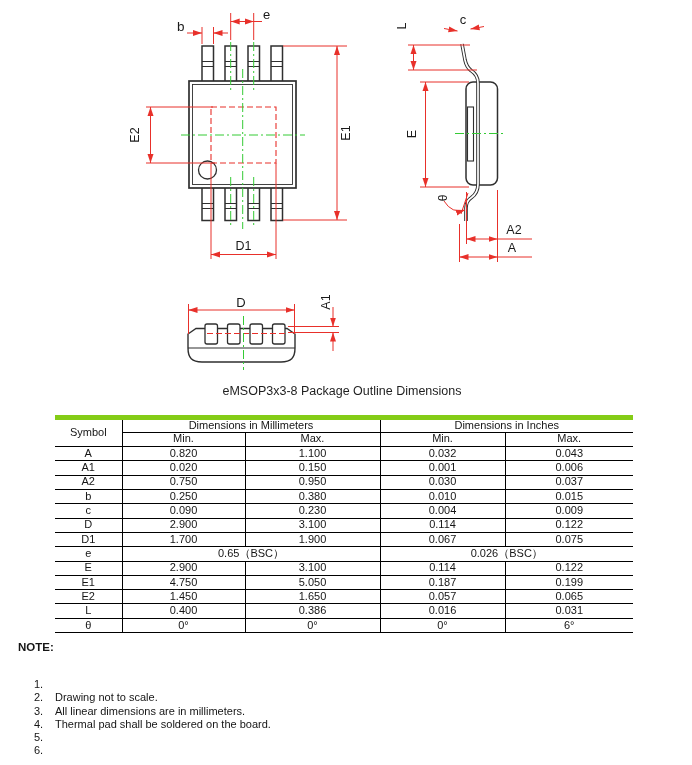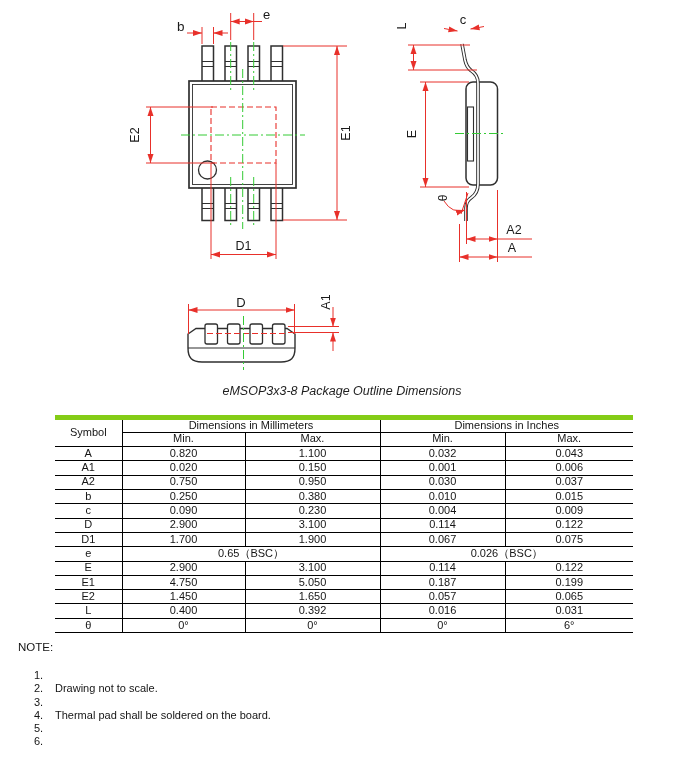--- a/index.html
+++ b/index.html
@@ -1,30 +1,30 @@
 <!DOCTYPE html>
 <html><head>
 <meta charset="utf-8">
 <style>
   html,body{margin:0;padding:0;background:#ffffff;}
   .page{position:relative;width:692px;height:765px;background:#ffffff;
         font-family:"Liberation Sans",sans-serif;color:#111;overflow:hidden;}
   svg text{font-family:"Liberation Sans",sans-serif;fill:#1a1a1a;}
   .title{position:absolute;top:384px;left:0;width:684px;text-align:center;
-         font-size:12.5px;color:#1f1f1f;font-style:italic;}
+         font-size:12.5px;color:#1f1f1f;}
   .dims-table{position:absolute;top:415px;left:55px;width:578px;
               border-collapse:collapse;table-layout:fixed;
               border-top:5px solid #84cc16;font-size:11px;}
   .dims-table td,.dims-table th{border-right:1px solid #000;border-bottom:1px solid #000;
               text-align:center;vertical-align:middle;padding:0;line-height:1.05;
               font-weight:normal;color:#151515;}
   .dims-table .last{border-right:none;}
   .dims-table tr{height:14.33px;}
   .notes{position:absolute;left:18px;top:641px;width:660px;font-size:11px;color:#151515;}
-  .notes-heading{font-weight:normal;font-size:11.5px;margin-bottom:16px;}
+  .notes-heading{font-weight:bold;font-size:11.5px;margin-bottom:25px;}
   .note-item{display:flex;line-height:13.3px;}
   .note-num{width:21px;margin-left:16px;flex:none;}
 </style>
 </head>
 <body>
 
 <div class="page">
 
   <svg width="692" height="380" viewBox="0 0 692 380" style="position:absolute;top:0;left:0;">
     <defs>
@@ -273,21 +273,21 @@
       <tr>
         <td>E2</td>
         <td>1.450</td>
         <td>1.650</td>
         <td>0.057</td>
         <td class="last">0.065</td>
       </tr>
       <tr>
         <td>L</td>
         <td>0.400</td>
-        <td>0.392</td>
+        <td>0.386</td>
         <td>0.016</td>
         <td class="last">0.031</td>
       </tr>
       <tr>
         <td>θ</td>
         <td>0°</td>
         <td>0°</td>
         <td>0°</td>
         <td class="last">6°</td>
       </tr>
@@ -298,20 +298,21 @@
     <div class="notes-heading">NOTE:</div>
     <div class="note-item">
       <span class="note-num">1.</span>
     </div>
     <div class="note-item">
       <span class="note-num">2.</span>
       <span>Drawing not to scale.</span>
     </div>
     <div class="note-item">
       <span class="note-num">3.</span>
+      <span>All linear dimensions are in millimeters.</span>
     </div>
     <div class="note-item">
       <span class="note-num">4.</span>
       <span>Thermal pad shall be soldered on the board.</span>
     </div>
     <div class="note-item">
       <span class="note-num">5.</span>
     </div>
     <div class="note-item">
       <span class="note-num">6.</span>

